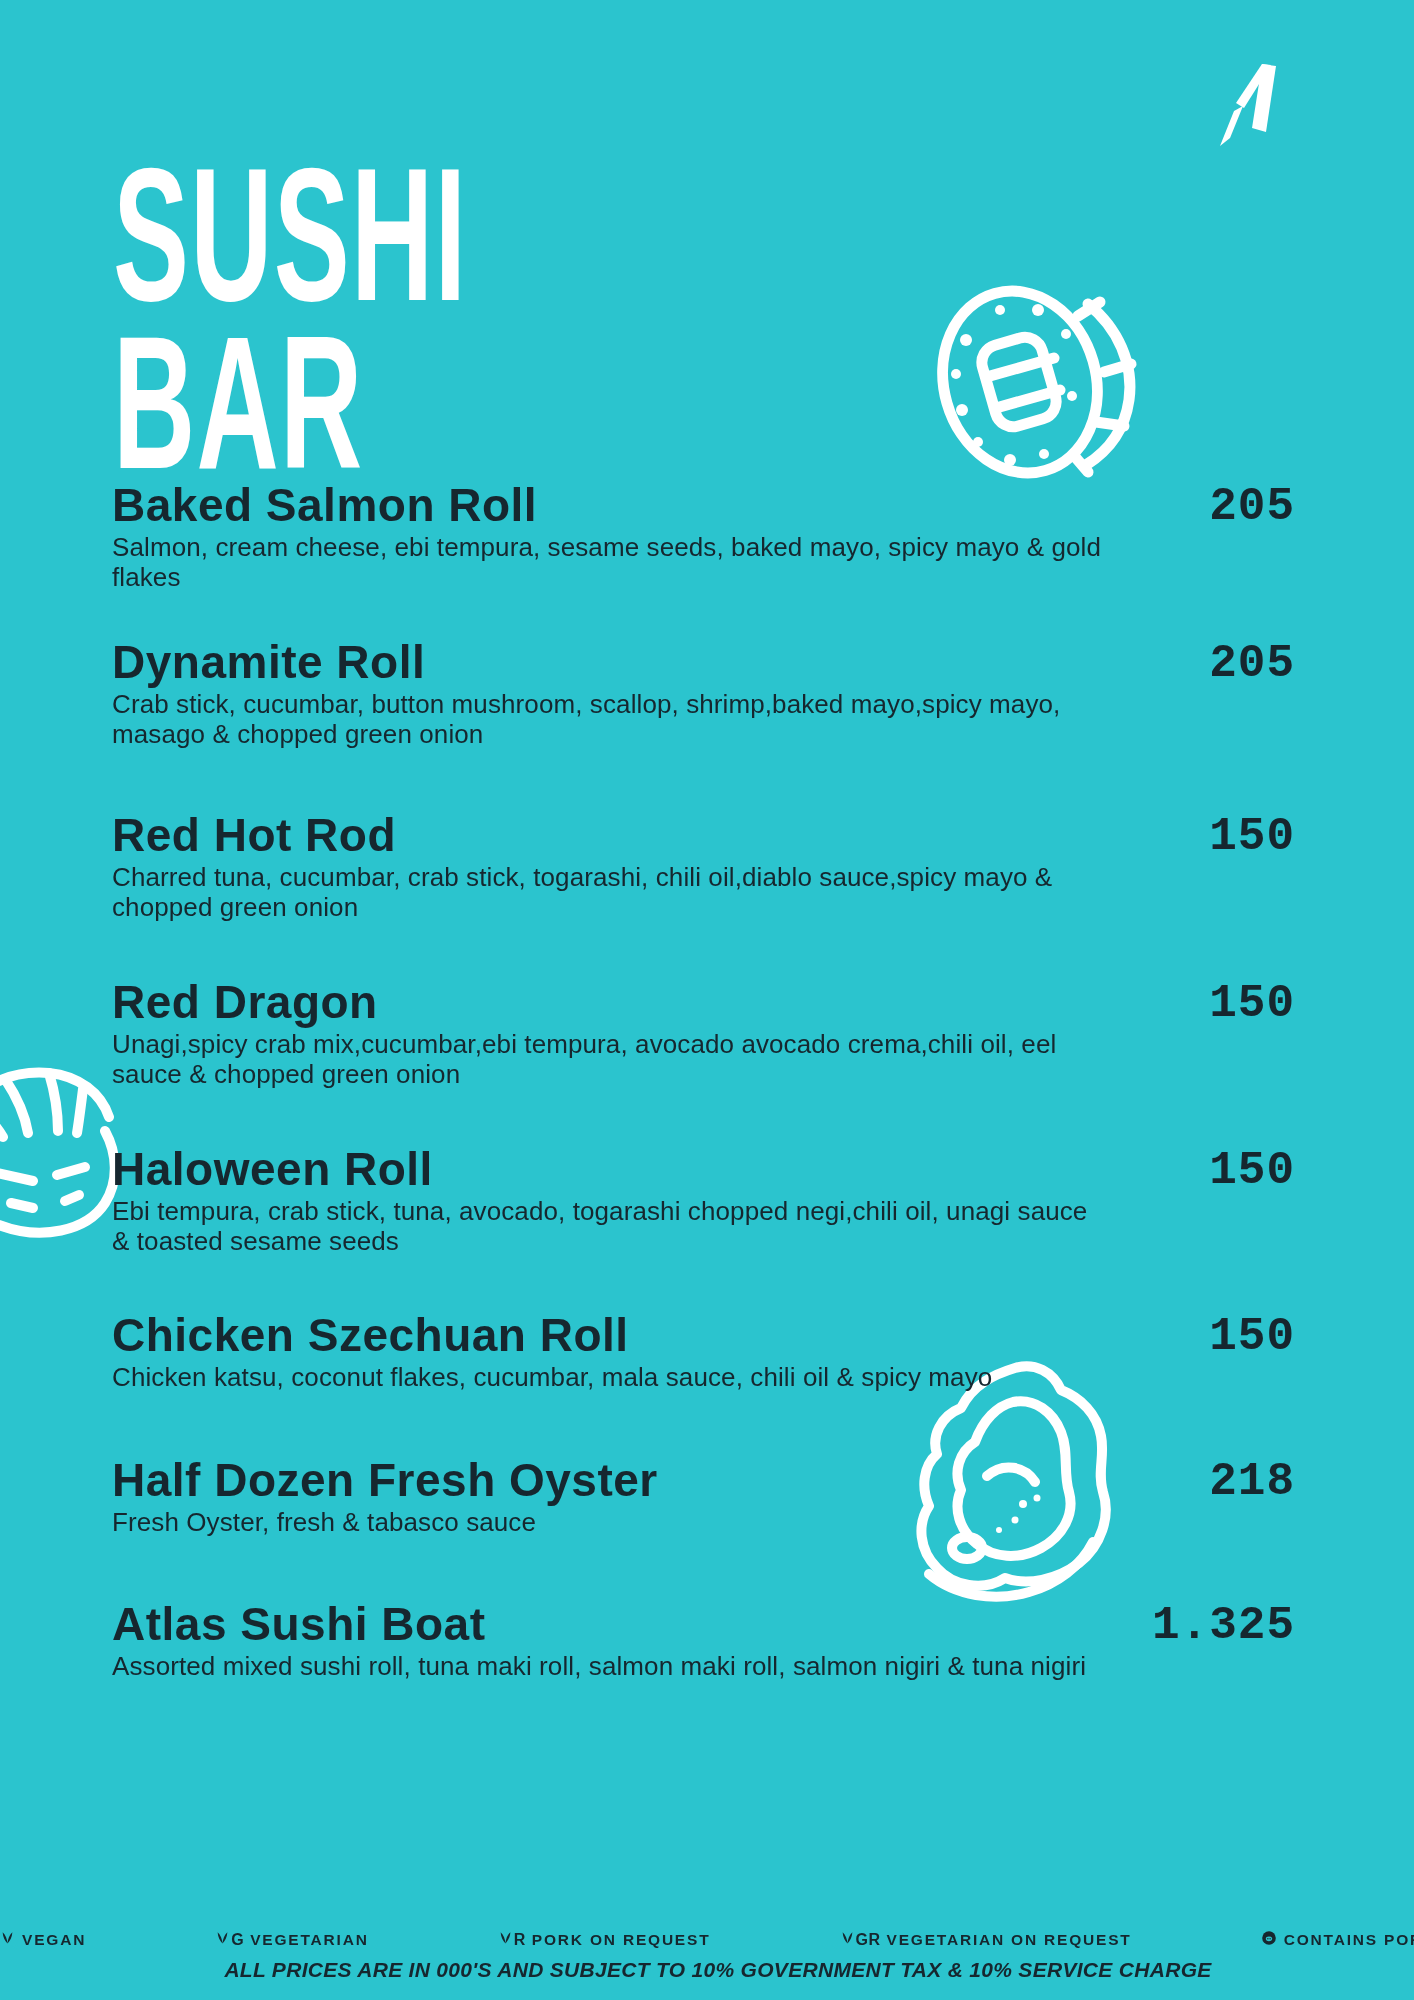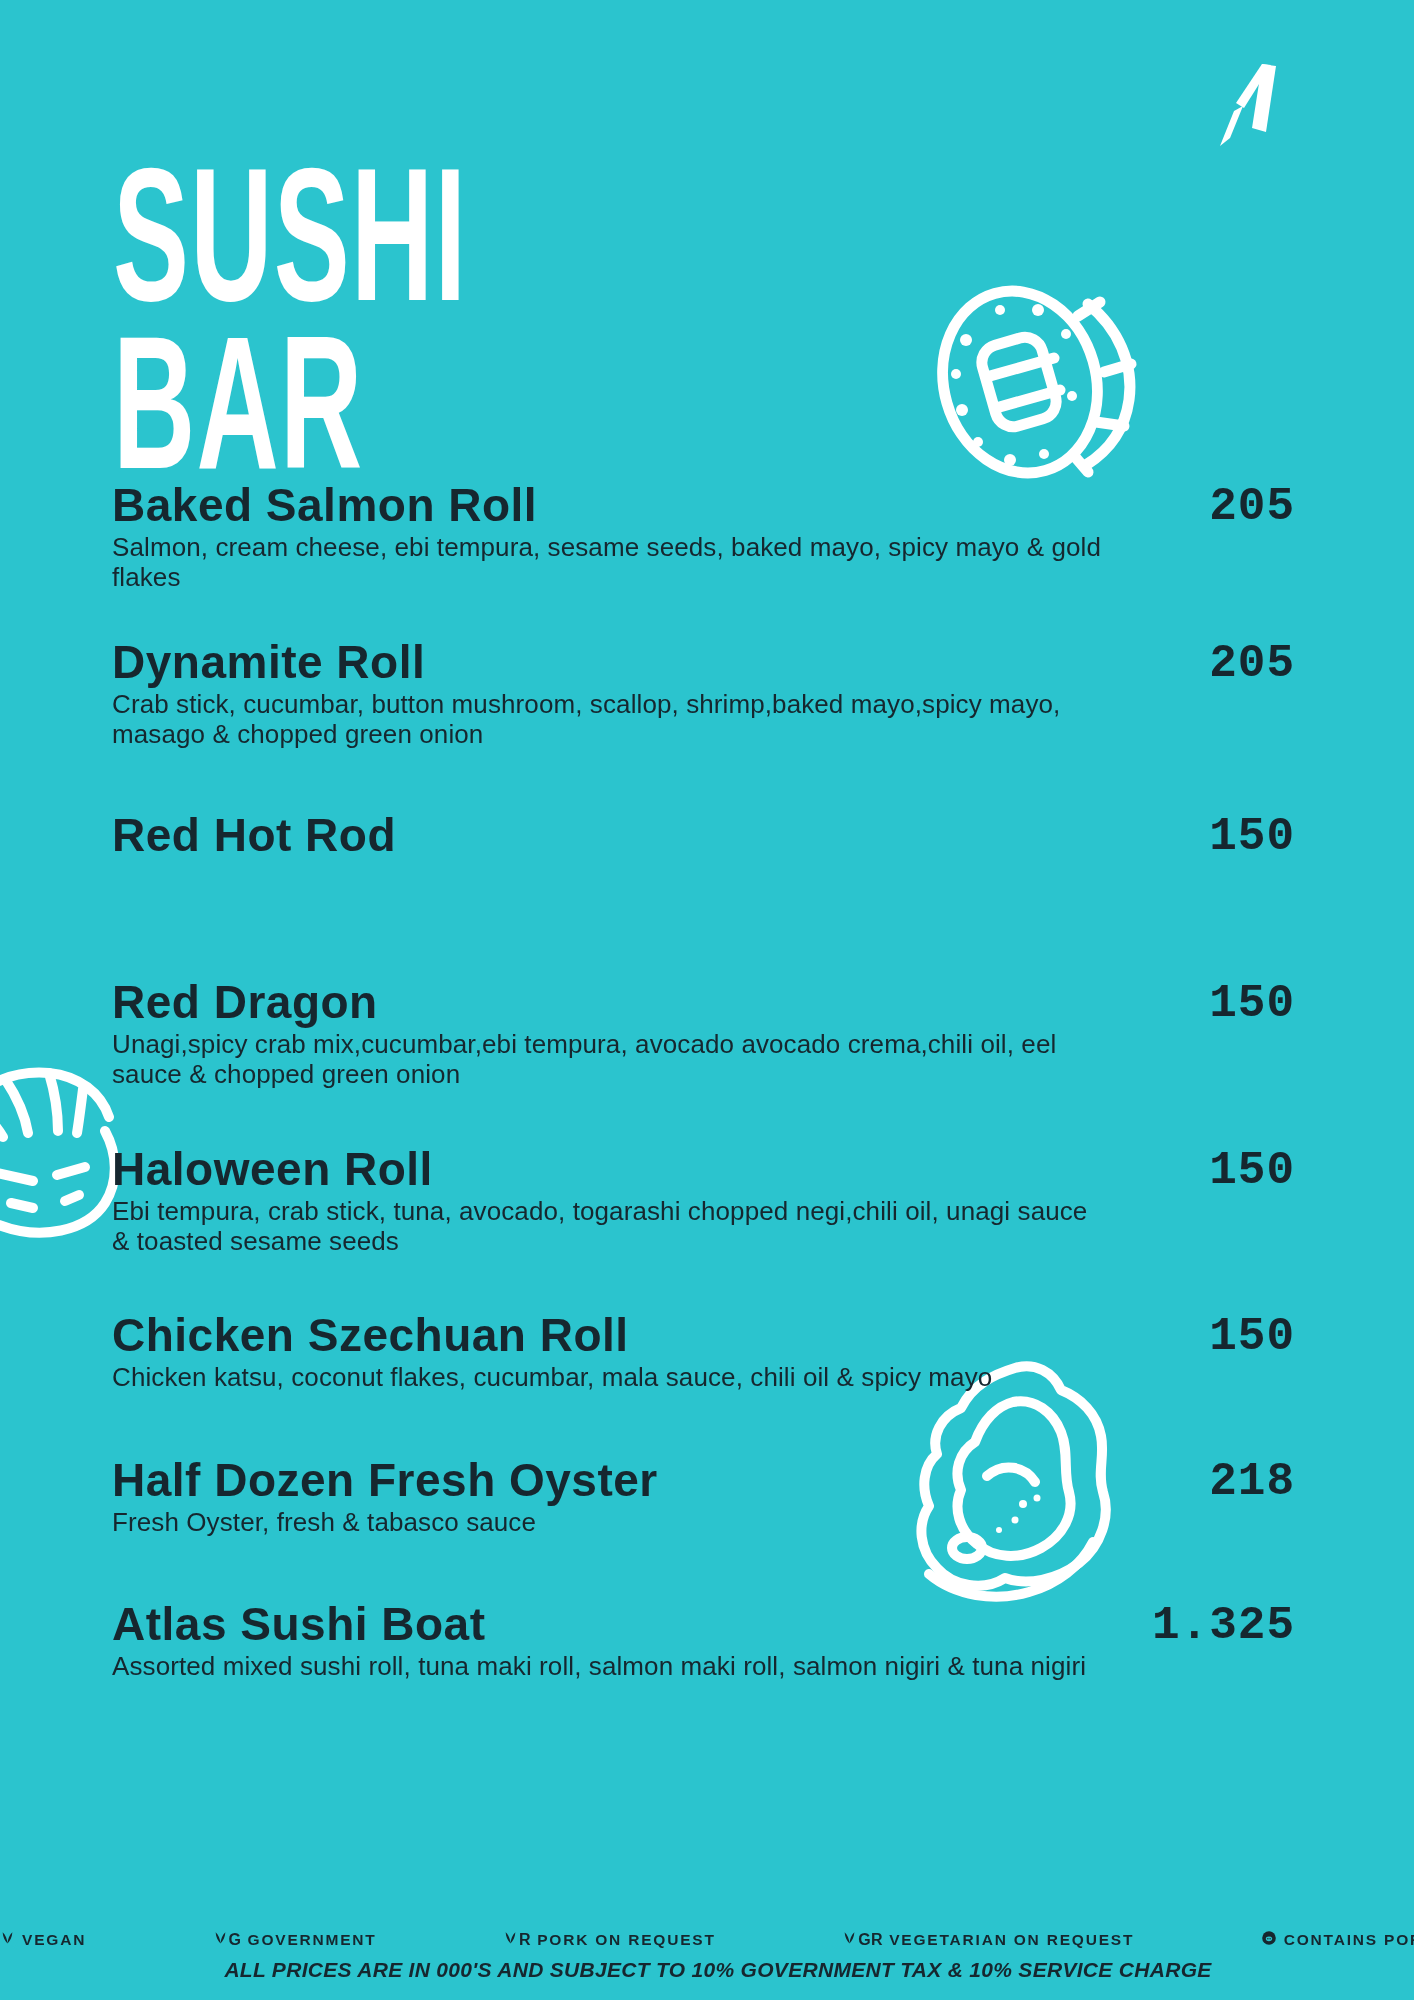--- a/index.html
+++ b/index.html
@@ -122,20 +122,21 @@
   </div>
 
   <div class="item" style="top:637px">
     <div class="item-name">Dynamite Roll</div>
     <div class="item-desc">Crab stick, cucumbar, button mushroom, scallop, shrimp,baked mayo,spicy mayo, masago &amp; chopped green onion</div>
     <div class="item-price">205</div>
   </div>
 
   <div class="item" style="top:810px">
     <div class="item-name">Red Hot Rod</div>
+    <div class="item-desc">Charred tuna, cucumbar, crab stick, togarashi, chili oil,diablo sauce,spicy mayo &amp; chopped green onion</div>
     <div class="item-price">150</div>
   </div>
 
   <div class="item" style="top:977px">
     <div class="item-name">Red Dragon</div>
     <div class="item-desc">Unagi,spicy crab mix,cucumbar,ebi tempura, avocado avocado crema,chili oil, eel sauce &amp; chopped green onion</div>
     <div class="item-price">150</div>
   </div>
 
   <div class="item" style="top:1144px">
@@ -172,21 +173,21 @@
       <span class="legend-suffix"></span>
       <span class="legend-label">VEGAN</span>
     </div>
     <div class="legend-entry">
       <span>
         <svg viewBox="0 0 20 20" width="15" height="15">
             <path d="M3.5,1.5 C4,8 6.5,13 10,16.5 C9.5,10.5 7.5,5 3.5,1.5 Z M16.5,1.5 C16,8 13.5,13 10,16.5 C10.5,10.5 12.5,5 16.5,1.5 Z" fill="#16272f"></path>
           </svg>
       </span>
       <span class="legend-suffix">G</span>
-      <span class="legend-label">GOVERNMENT</span>
+      <span class="legend-label">VEGETARIAN</span>
     </div>
     <div class="legend-entry">
       <span>
         <svg viewBox="0 0 20 20" width="15" height="15">
             <path d="M3.5,1.5 C4,8 6.5,13 10,16.5 C9.5,10.5 7.5,5 3.5,1.5 Z M16.5,1.5 C16,8 13.5,13 10,16.5 C10.5,10.5 12.5,5 16.5,1.5 Z" fill="#16272f"></path>
           </svg>
       </span>
       <span class="legend-suffix">R</span>
       <span class="legend-label">PORK ON REQUEST</span>
     </div>

